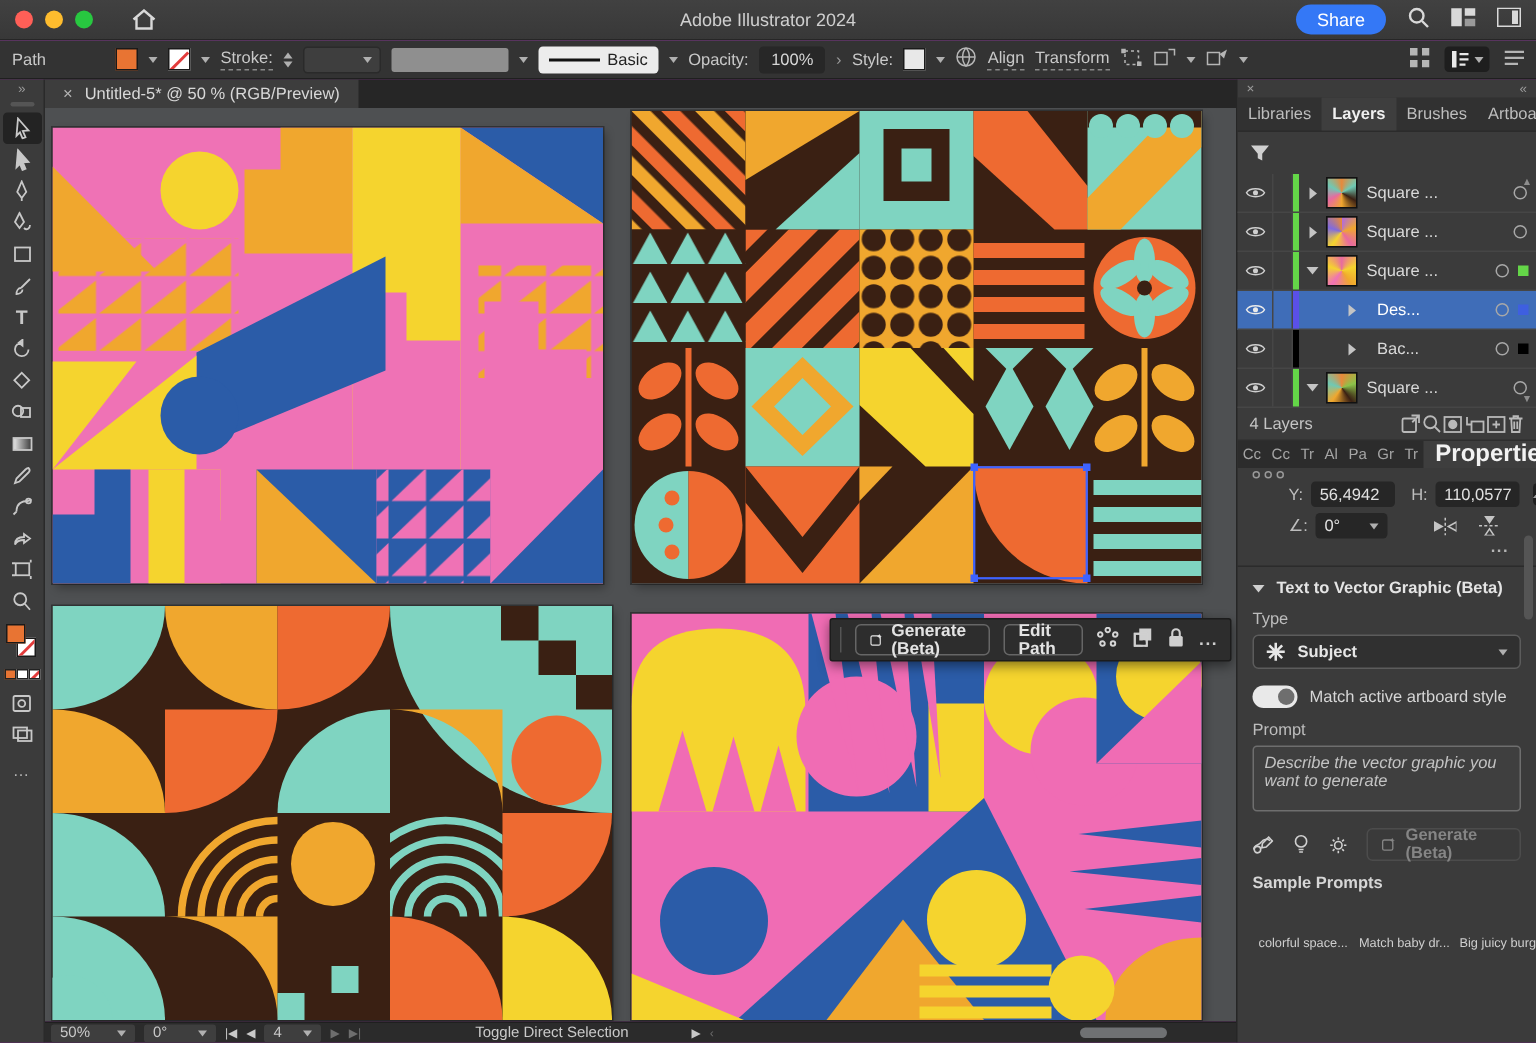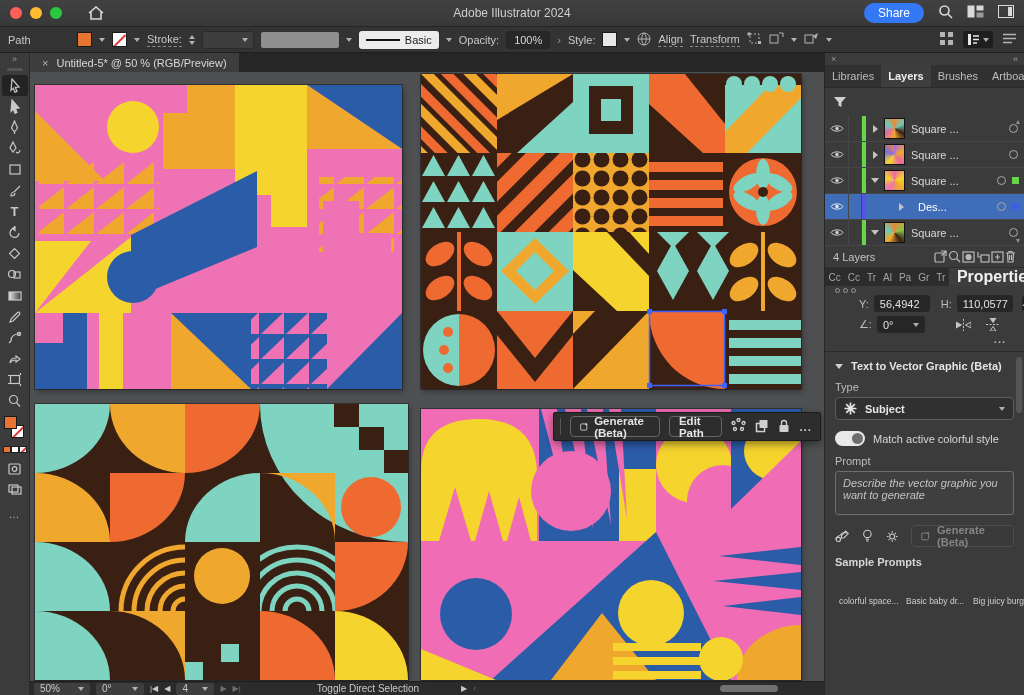--- a/index.html
+++ b/index.html
@@ -811,20 +811,36 @@
           <span class="badge" style="background:#3e5fe0"></span>
         </div>
         <div class="lrow">
           <span class="cell-eye">
               <svg width="14" height="9" viewBox="0 0 14 9">
                 <path d="M1,4.5 C3,1 11,1 13,4.5 C11,8 3,8 1,4.5 Z" stroke="#cfcfcf" fill="none"></path>
                 <circle cx="7" cy="4.5" r="1.7" fill="#cfcfcf"></circle>
               </svg>
             </span>
           <span class="cell-pad"></span>
+          <span class="cbar" style="background:#000"></span>
+          <span class="chev r sub">
+              <i></i>
+            </span>
+          <span class="lname" style="margin-left:8px">Bac...</span>
+          <span class="target"></span>
+          <span class="badge" style="background:#000"></span>
+        </div>
+        <div class="lrow">
+          <span class="cell-eye">
+              <svg width="14" height="9" viewBox="0 0 14 9">
+                <path d="M1,4.5 C3,1 11,1 13,4.5 C11,8 3,8 1,4.5 Z" stroke="#cfcfcf" fill="none"></path>
+                <circle cx="7" cy="4.5" r="1.7" fill="#cfcfcf"></circle>
+              </svg>
+            </span>
+          <span class="cell-pad"></span>
           <span class="cbar" style="background:#64d648"></span>
           <span class="chev d">
               <i></i>
             </span>
           <span class="lthumb t4"></span>
           <span class="lname">Square ...</span>
           <span class="target"></span>
         </div>
         <span class="lscroll">
             <span>▲</span>
@@ -916,21 +932,21 @@
         <div class="sec-label">Type</div>
         <div class="selectbox">
           <svg width="13" height="13" viewBox="0 0 13 13">
               <path d="M6.5,0.5 V12.5 M0.5,6.5 H12.5 M2.2,2.2 L10.8,10.8 M10.8,2.2 L2.2,10.8" stroke="#e6e6e6" stroke-width="1.7"></path>
             </svg>
           <span>Subject</span>
           <span class="caret"></span>
         </div>
         <div class="togglerow">
           <span class="toggle"></span>
-          <span>Match active colorful style</span>
+          <span>Match active artboard style</span>
         </div>
         <div class="sec-label">Prompt</div>
         <textarea class="promptbox" placeholder="Describe the vector graphic you want to generate" style=""></textarea>
         <div class="genrow">
           <svg width="17" height="15" viewBox="0 0 17 15">
               <path d="M1,11 C1,7 5,8 7,5 C9,2 13,2 14,4"></path>
               <circle cx="4" cy="11" r="2.6"></circle>
               <path d="M13,1 l3,3 -5,5 -3.5,0.5 0.5,-3.5 Z"></path>
             </svg>
           <svg width="13" height="16" viewBox="0 0 13 16">
@@ -969,21 +985,21 @@
               <path d="M36,24 Q44,14 35,10 Q29,14 27,20 Z" fill="#f0a72e"></path>
               <ellipse cx="22" cy="32" rx="12" ry="13" fill="#9ccc65"></ellipse>
               <ellipse cx="22" cy="36" rx="6" ry="8" fill="#e4efc0"></ellipse>
               <circle cx="22" cy="15" r="10" fill="#9ccc65"></circle>
               <polygon points="15,6 18,1 20,6" fill="#f0a72e"></polygon>
               <polygon points="24,6 26,1 29,6" fill="#f0a72e"></polygon>
               <polygon points="20,2 22,-2 24,2" fill="#f5d42e"></polygon>
               <circle cx="18" cy="14" r="1.7" fill="#2a2a2a"></circle>
               <circle cx="26" cy="14" r="1.7" fill="#2a2a2a"></circle>
             </svg>
-            <span class="cap">Basic baby dr...</span>
+            <span class="cap">Match baby dr...</span>
           </span>
           <span class="sample">
             <svg width="46" height="50" viewBox="0 0 46 44">
               <path d="M3,20 A20,15 0 0 1 43,20 Z" fill="#f0a72e"></path>
               <circle cx="14" cy="12" r="1.3" fill="#f8e3b0"></circle>
                 <circle cx="23" cy="9" r="1.3" fill="#f8e3b0"></circle>
                 <circle cx="32" cy="12" r="1.3" fill="#f8e3b0"></circle>
               <rect x="3" y="20" width="40" height="4" fill="#f5c42e"></rect>
               <rect x="3" y="24" width="40" height="5" fill="#6d3a1e"></rect>
               <rect x="3" y="29" width="40" height="3" fill="#8bc34a"></rect>

